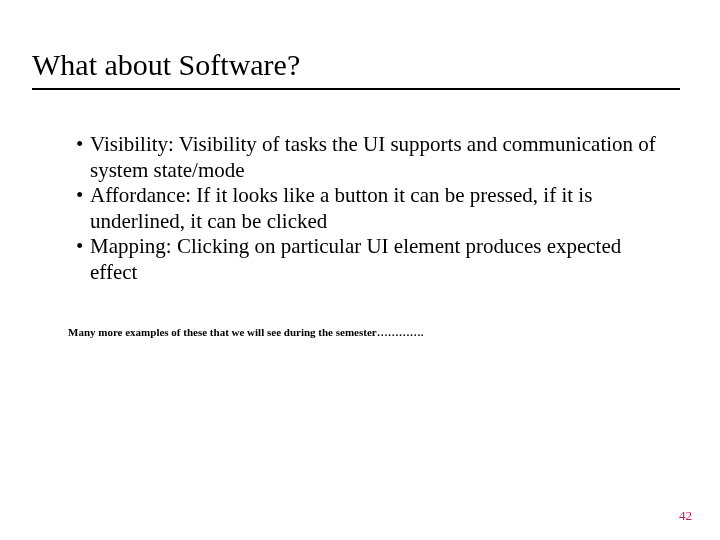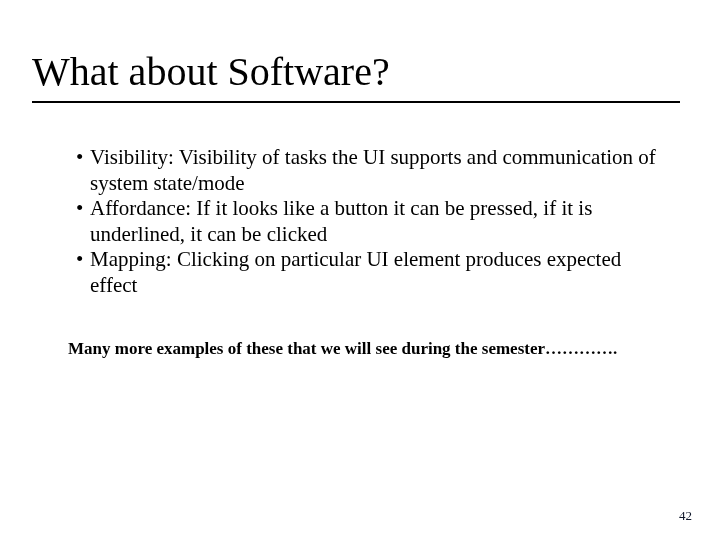--- a/index.html
+++ b/index.html
@@ -10,21 +10,21 @@
     body {
       width: 720px;
       height: 540px;
       background: #ffffff;
       font-family: "Times New Roman", Times, serif;
       color: #000000;
       position: relative;
       padding: 48px 40px 30px 40px;
     }
     .title {
-      font-size: 40px;
+      font-size: 30px;
       font-weight: normal;
       margin-bottom: 6px;
       margin-left: -8px;
     }
     .title-rule {
       border: none;
       border-top: 2px solid #000000;
       margin-bottom: 34px;
       margin-left: -8px;
       width: calc(100% + 8px);
@@ -42,31 +42,31 @@
       padding-left: 14px;
       margin-bottom: 0px;
     }
     .bullets li::before {
       content: "•";
       position: absolute;
       left: 0;
       top: 0;
     }
     .footnote {
-      font-size: 17px;
+      font-size: 11px;
       font-weight: bold;
       margin-top: 40px;
       padding-left: 28px;
     }
     .page-number {
       position: absolute;
       bottom: 16px;
       right: 28px;
       font-size: 13px;
-      color: #0f172a;
+      color: #be185d;
     }
   </style>
 </head>
 <body>
 
 <h1 class="title">What about Software?</h1>
 <hr class="title-rule">
 
 <ul class="bullets">
   <li>Visibility: Visibility of tasks the UI supports and communication of system state/mode</li>

